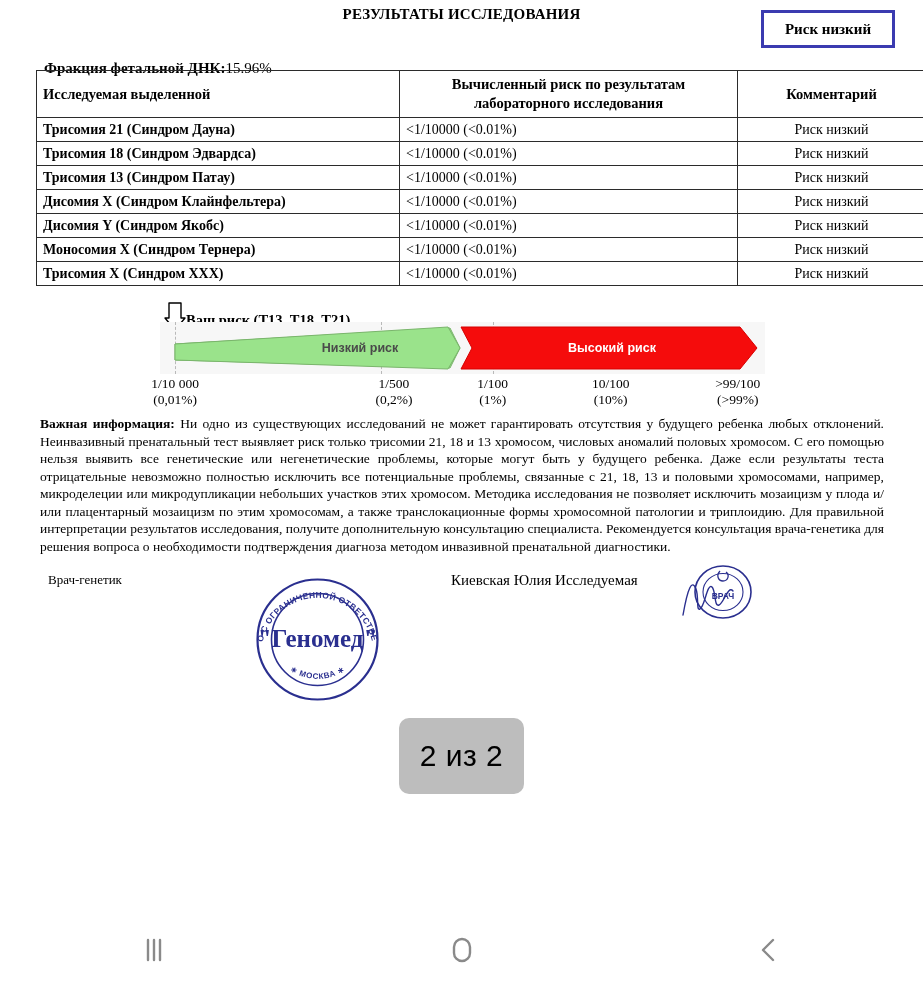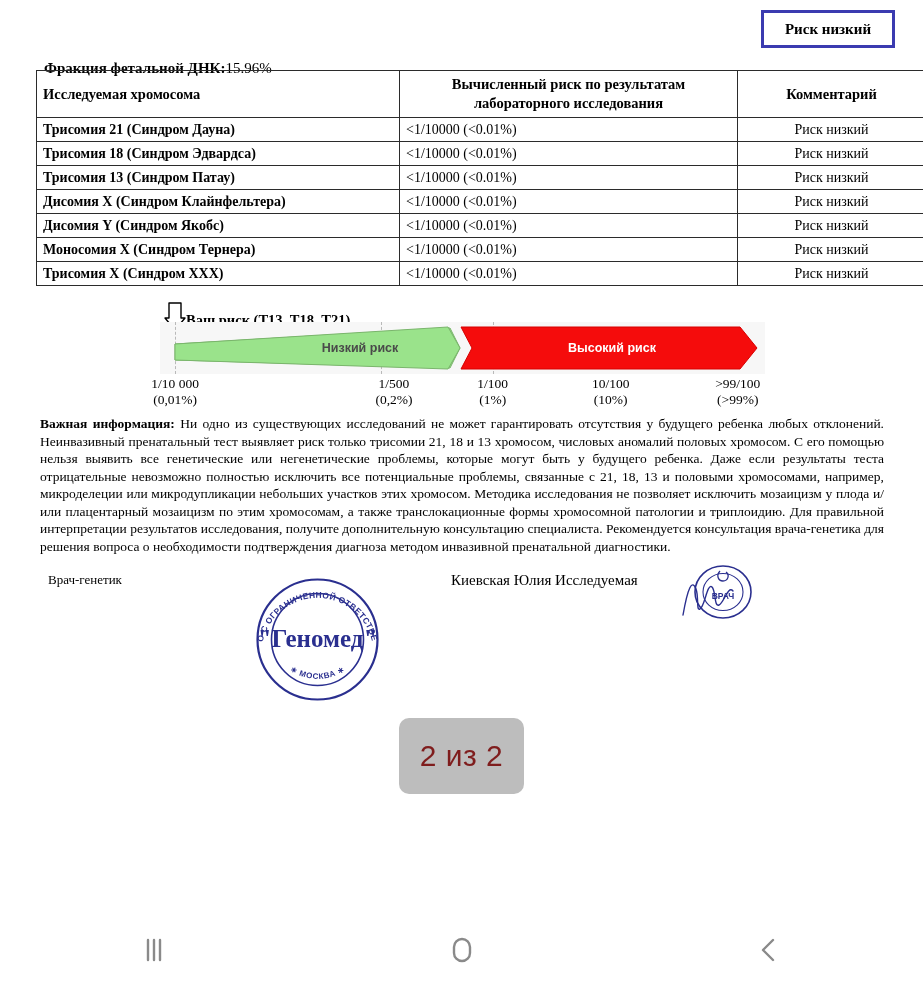--- a/index.html
+++ b/index.html
@@ -174,21 +174,21 @@
   
   #page-indicator {
     position: absolute;
     left: 399px; top: 718px;
     width: 125px; height: 76px;
     background: #bdbdbd;
     border-radius: 10px;
     display: flex;
     align-items: center;
     justify-content: center;
-    color: #7f1d1d;
+    color: #000000;
     font-family: "Liberation Sans", sans-serif;
     font-size: 30px;
     letter-spacing: .5px;
   }
 
   
   #nav-bar {
     position: absolute;
     left: 0; top: 900px;
     width: 923px; height: 100px;
@@ -202,35 +202,36 @@
     align-items: center;
     justify-content: center;
     height: 100px;
   }
 </style>
 </head>
 <body>
 
 <div id="doc-sheet">
 
+  <div id="report-title">РЕЗУЛЬТАТЫ ИССЛЕДОВАНИЯ</div>
 
   <div id="risk-badge">
     <span>Риск низкий</span>
   </div>
 
   <div id="summary-block">
     <div class="summary-line">
       <span class="summary-label">Фракция фетальной ДНК:</span><span class="summary-value">15.96%</span>
     </div>
   </div>
 
   <table id="results-table">
     <thead>
       <tr>
-        <th class="col-chrom">Исследуемая хромосома</th>
+        <th class="col-chrom">Исследуемая выделенной</th>
         <th class="col-risk">Вычисленный риск по результатам лабораторного исследования</th>
         <th class="col-note">Комментарий</th>
       </tr>
     </thead>
     <tbody id="results-body">
         <tr>
           <td class="cell-chrom">Трисомия 21 (Синдром Дауна)</td>
           <td class="cell-risk">&lt;1/10000 (&lt;0.01%)</td>
           <td class="cell-note">Риск низкий</td>
         </tr>

